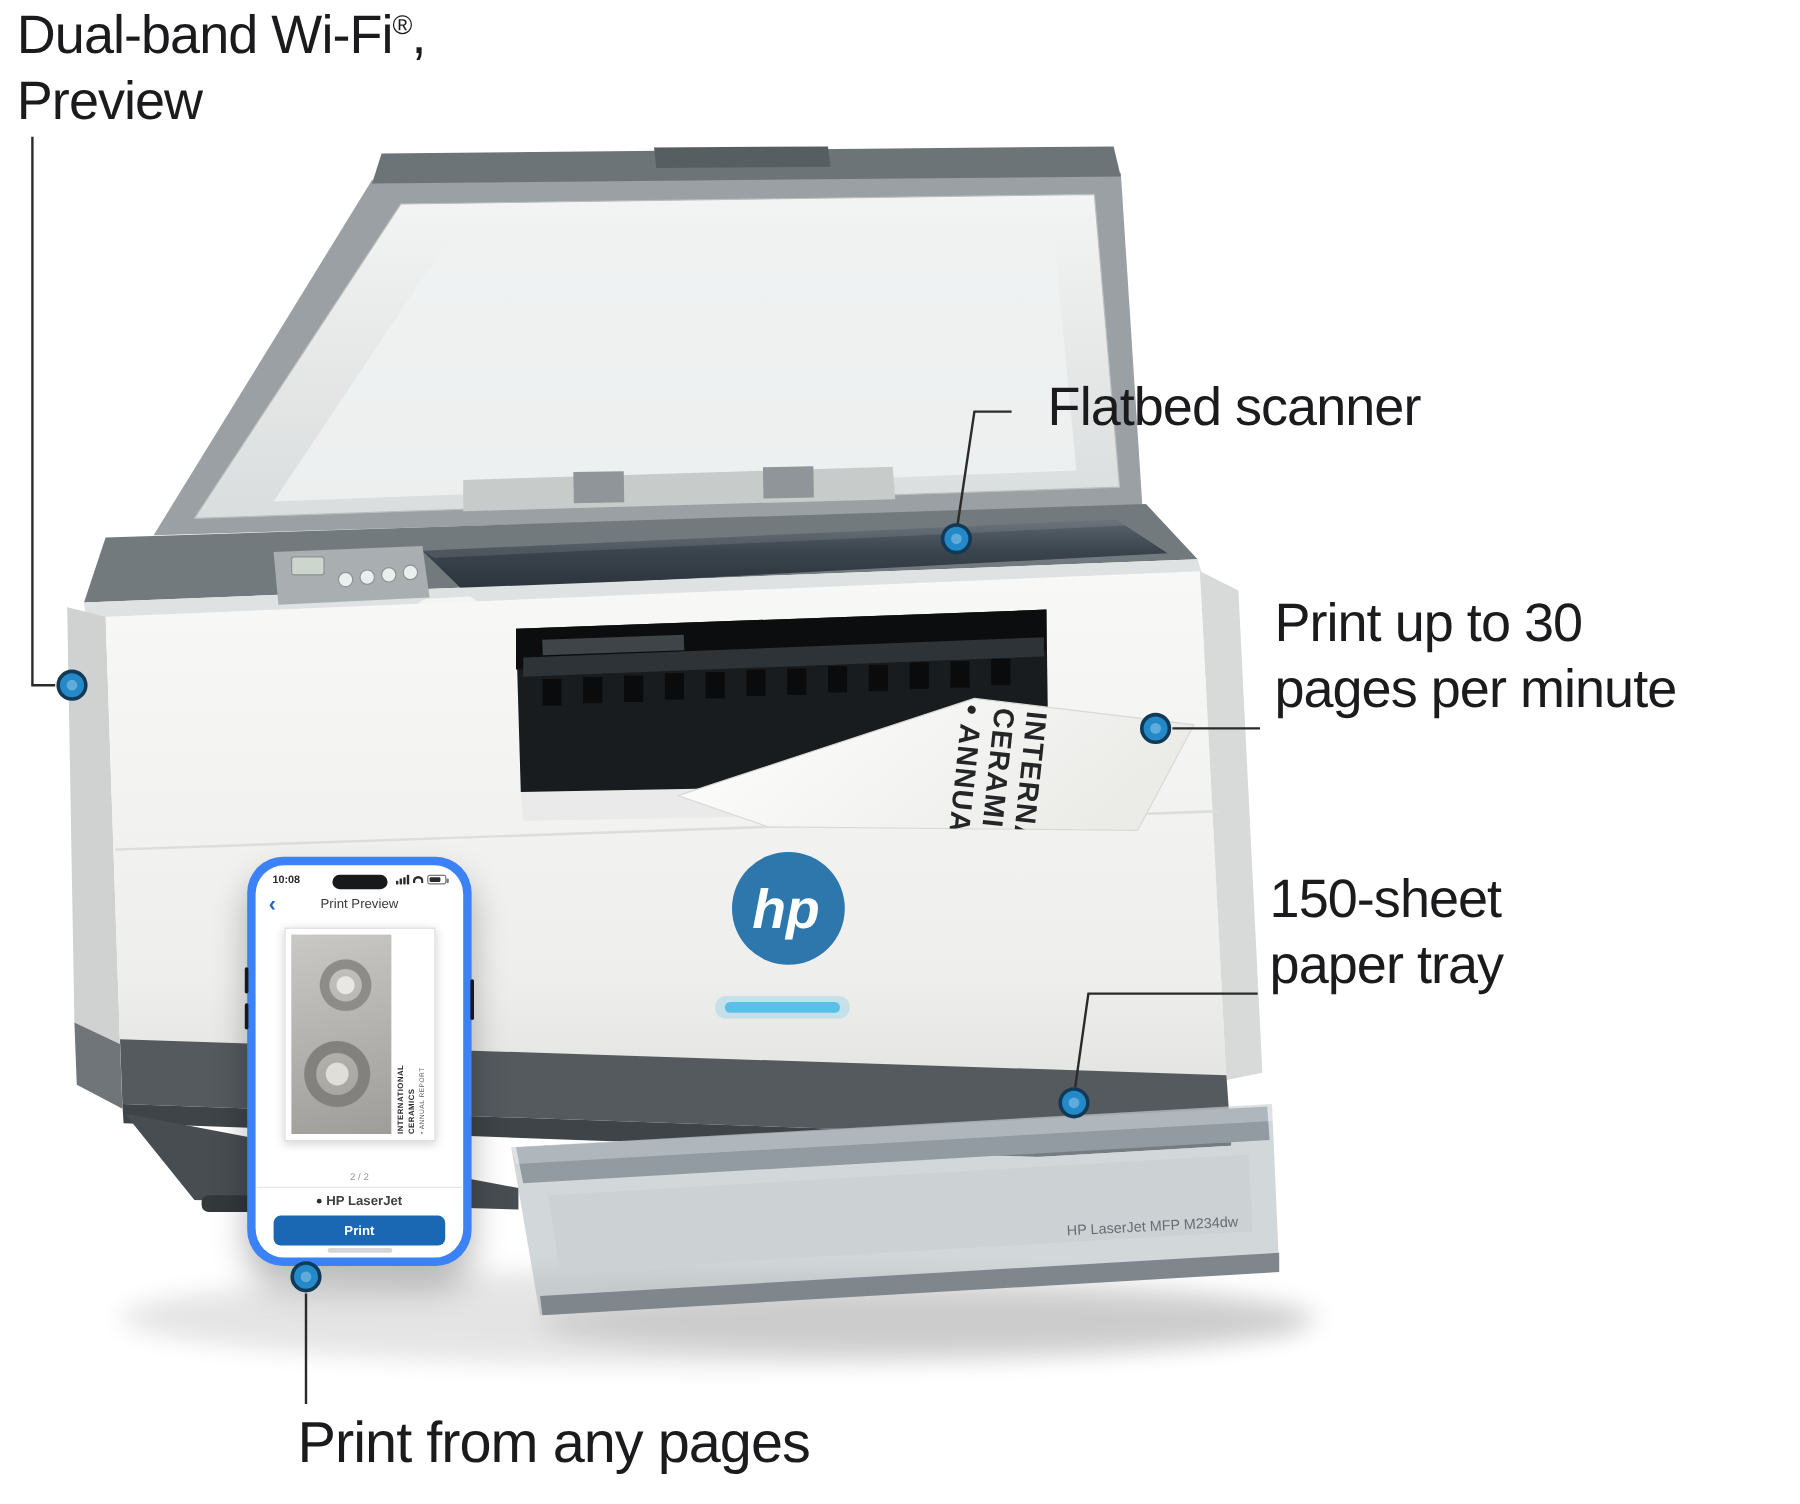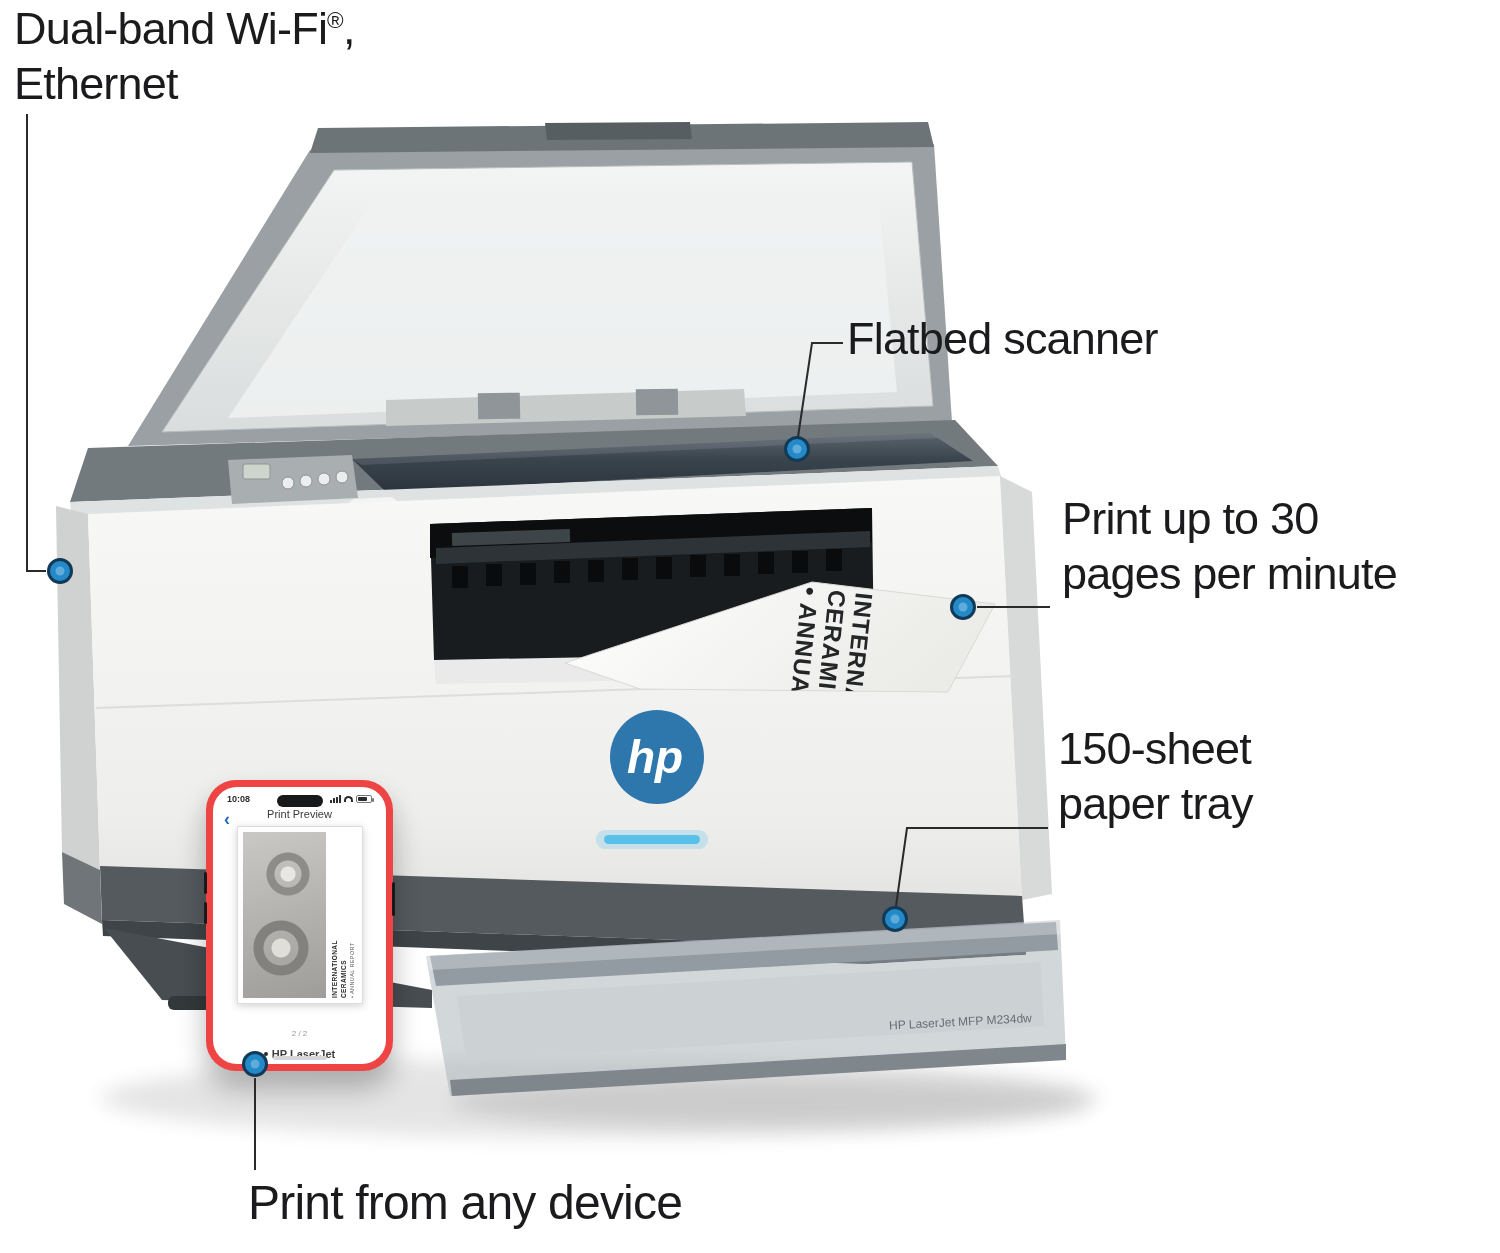--- a/index.html
+++ b/index.html
@@ -23,23 +23,23 @@
   }
   .callout {
     position: absolute; z-index: 6;
     font-size: 45px; line-height: 1.22;
     color: #1b1b1d; letter-spacing: -0.8px;
   }
   .callout sup { font-size: 0.5em; vertical-align: super; line-height: 0; }
   .callout.big { font-size: 48px; }
   
   .phone {
-    position: absolute; left: 206px; top: 780px;
-    width: 187px; height: 291px;
-    background: #ef4444; border-radius: 30px;
+    position: absolute; left: 206px; top: 714px;
+    width: 187px; height: 341px;
+    background: #3b82f6; border-radius: 30px;
     box-shadow: 0 16px 28px rgba(0,0,0,.28);
     z-index: 4;
   }
   .phone-btn { position: absolute; left: -2px; width: 3px; height: 22px; background: #17191b; border-radius: 2px; }
   .pb1 { top: 92px; } .pb2 { top: 122px; }
   .phone-btn-r { position: absolute; right: -2px; top: 102px; width: 3px; height: 34px; background: #17191b; border-radius: 2px; }
   .screen {
     position: absolute; inset: 7px; background: #ffffff; border-radius: 24px;
     overflow: hidden; display: flex; flex-direction: column;
   }
@@ -288,32 +288,32 @@
     </g>
     <g>
       <circle cx="255" cy="1064" r="11.5" fill="#2489c9" stroke="#123a57" stroke-width="3"></circle>
       <circle cx="255" cy="1064" r="4.5" fill="#8fc9ea" opacity="0.55"></circle>
     </g>
   </g>
 </svg>
 
 <div class="callout" style="left:14px; top:2px;">
   <div><span>Dual-band Wi-Fi</span><sup>®</sup><span>,</span></div>
-  <div>Ethernet</div>
-</div>
-
-<div class="callout" style="left:847px; top:312px;">
+  <div>Preview</div>
+</div>
+
+<div class="callout" style="left:873px; top:312px;">
   <div>Flatbed scanner</div>
 </div>
 
 <div class="callout" style="left:1062px; top:492px;">
   <div>Print up to 30</div>
   <div>pages per minute</div>
 </div>
 
 <div class="callout" style="left:1058px; top:722px;">
   <div>150-sheet</div>
   <div>paper tray</div>
 </div>
 
 <div class="callout big" style="left:248px; top:1174px;">
-  <div>Print from any device</div>
+  <div>Print from any pages</div>
 </div>
 
 </body></html>

